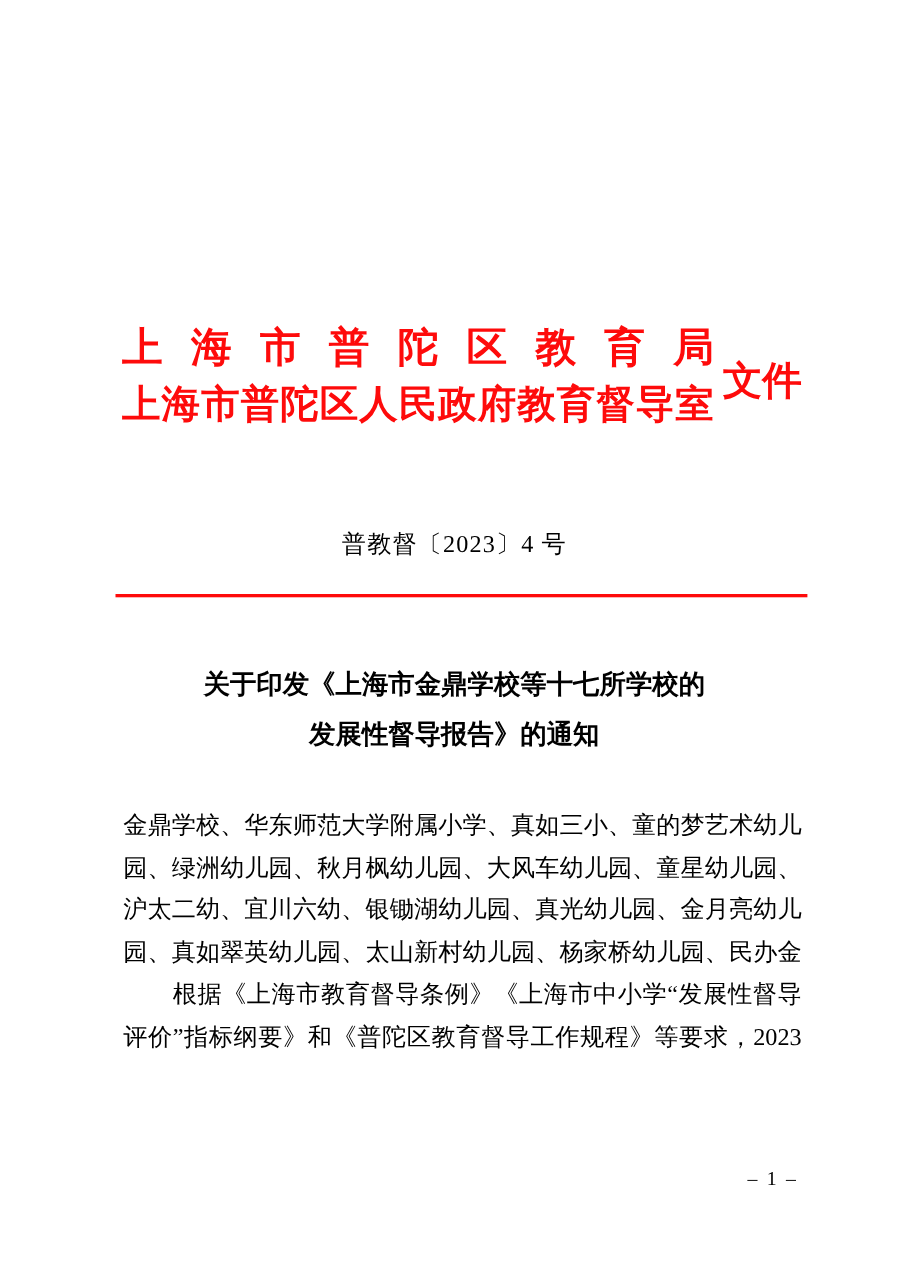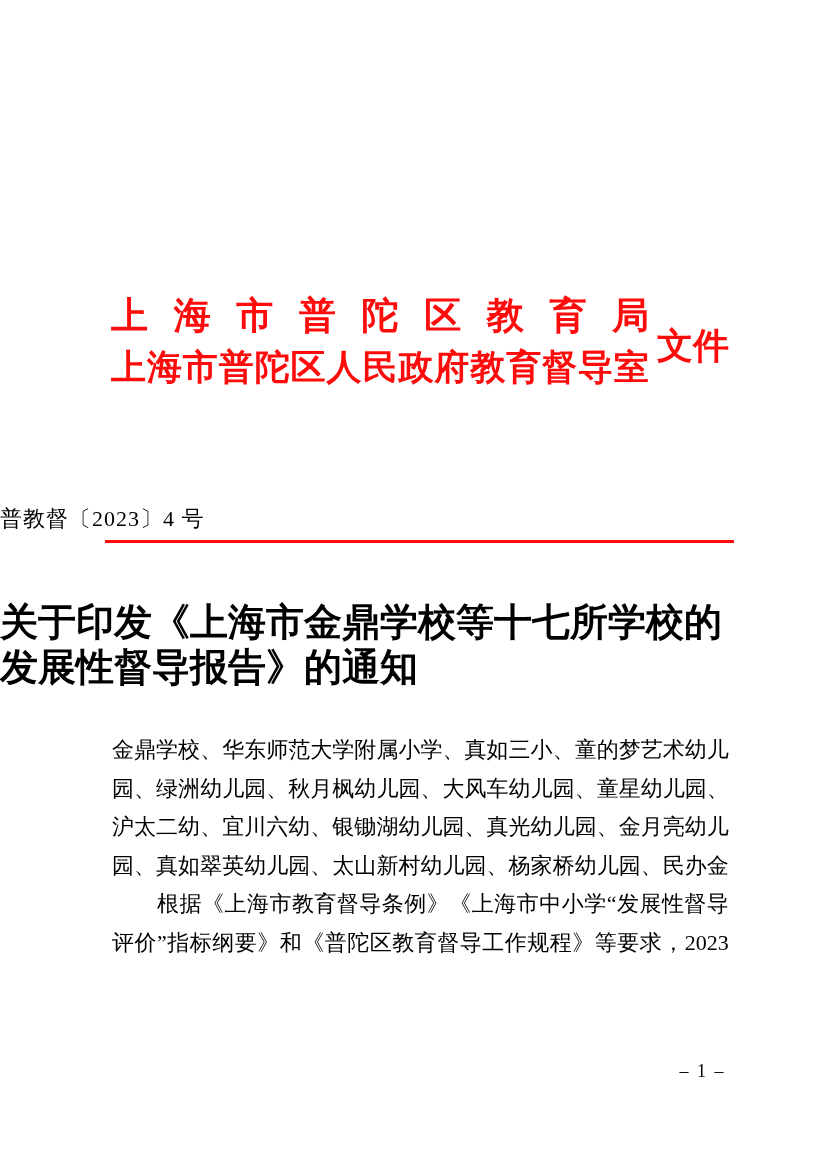--- a/index.html
+++ b/index.html
@@ -36,46 +36,46 @@
     font-weight: 700;
     font-size: 36px;
     color: var(--red);
     margin-left: 8px;
     margin-top: 12px;
     white-space: nowrap;
   }
   
   .doc-number {
     position: absolute;
-    top: 504px;
+    top: 480px;
     left: 0;
     width: 100%;
-    text-align: left;
+    text-align: center;
     font-size: 22px;
     letter-spacing: 1px;
   }
   
   .red-divider {
     position: absolute;
     top: 540px;
     left: 105px;
     width: 629px;
     height: 3px;
     background: var(--red);
   }
   
   .notice-title {
     position: absolute;
     top: 600px;
     left: 0;
     width: 100%;
-    text-align: left;
+    text-align: center;
     font-family: "Liberation Sans", sans-serif;
     font-weight: 700;
-    font-size: 38px;
+    font-size: 24px;
     line-height: 45px;
   }
   
   .document-body {
     position: absolute;
     top: 731px;
     left: 112px;
     width: 617px;
     font-size: 22px;
   }

